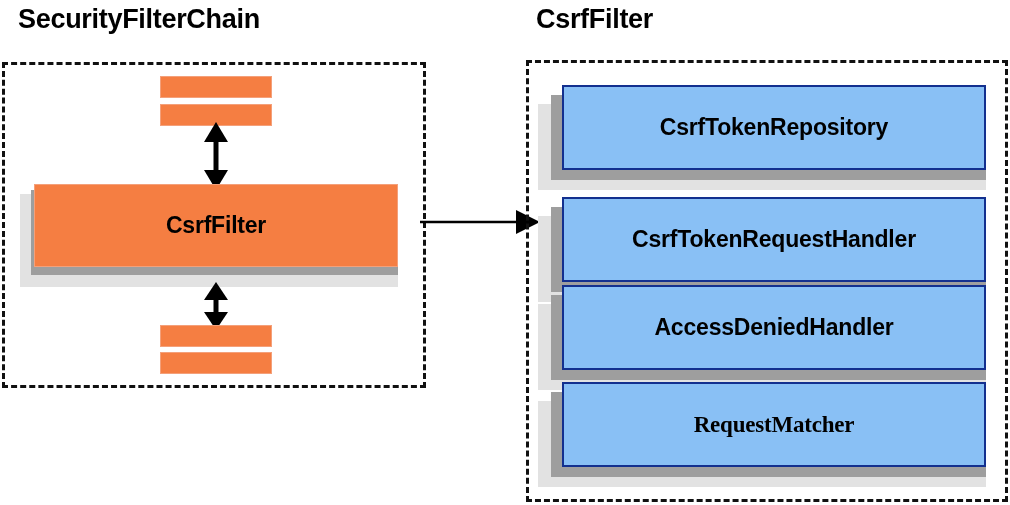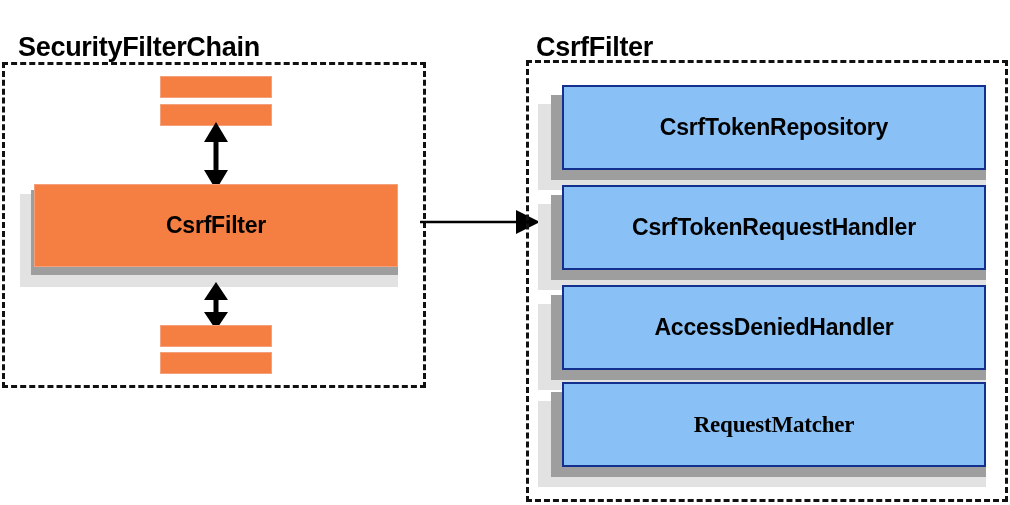--- a/index.html
+++ b/index.html
@@ -17,21 +17,20 @@
   }
 
   .panel-title {
     position: absolute;
     font-size: 27px;
     font-weight: bold;
     color: #000000;
     letter-spacing: -0.3px;
     white-space: nowrap;
     line-height: 1;
-    margin-top: 28px;
   }
   #title-left  { left: 18px;  top: 6px; }
   #title-right { left: 536px; top: 6px; }
 
   .dashed-panel {
     position: absolute;
     border: 3px dashed #111111;
     box-sizing: border-box;
     background: transparent;
   }
@@ -83,21 +82,21 @@
   .blue-box { left: 538px; width: 448px; height: 86px; }
   .blue-box .sh-light { background: #e2e2e2; }
   .blue-box .sh-dark  { left: 13px; top: -9px; right: 0px; bottom: 10px; background: #9e9e9e; }
   .blue-box .face {
     left: 24px; top: -19px; right: -0px; bottom: 20px;
     background: #89C0F5;
     border: 2px solid #13308F;
     font-size: 23px;
   }
   #blue-0 { top: 104px; }
-  #blue-1 { top: 204px; }
+  #blue-1 { top: 216px; }
   #blue-2 { top: 304px; text-align: center; }
   #blue-3 { top: 401px; font-family: Liberation Serif, serif; }
 
   
   .chain-bar {
     position: absolute;
     left: 160px;
     width: 112px;
     height: 22px;
     background: #F57E42;

